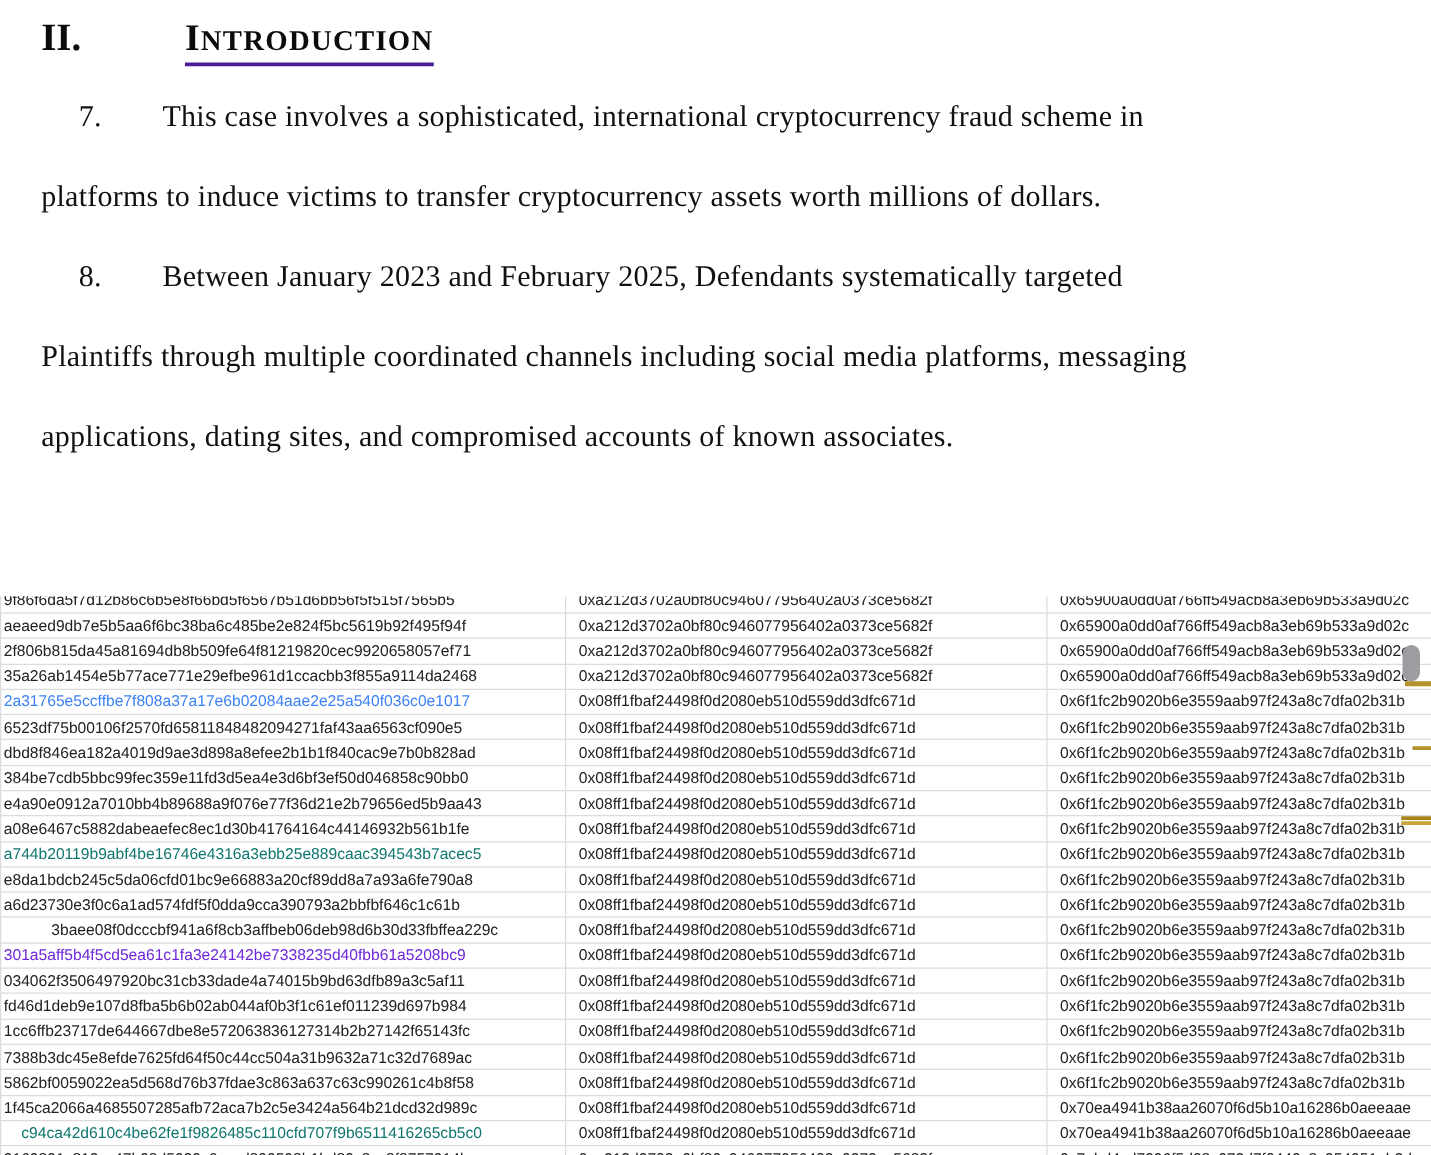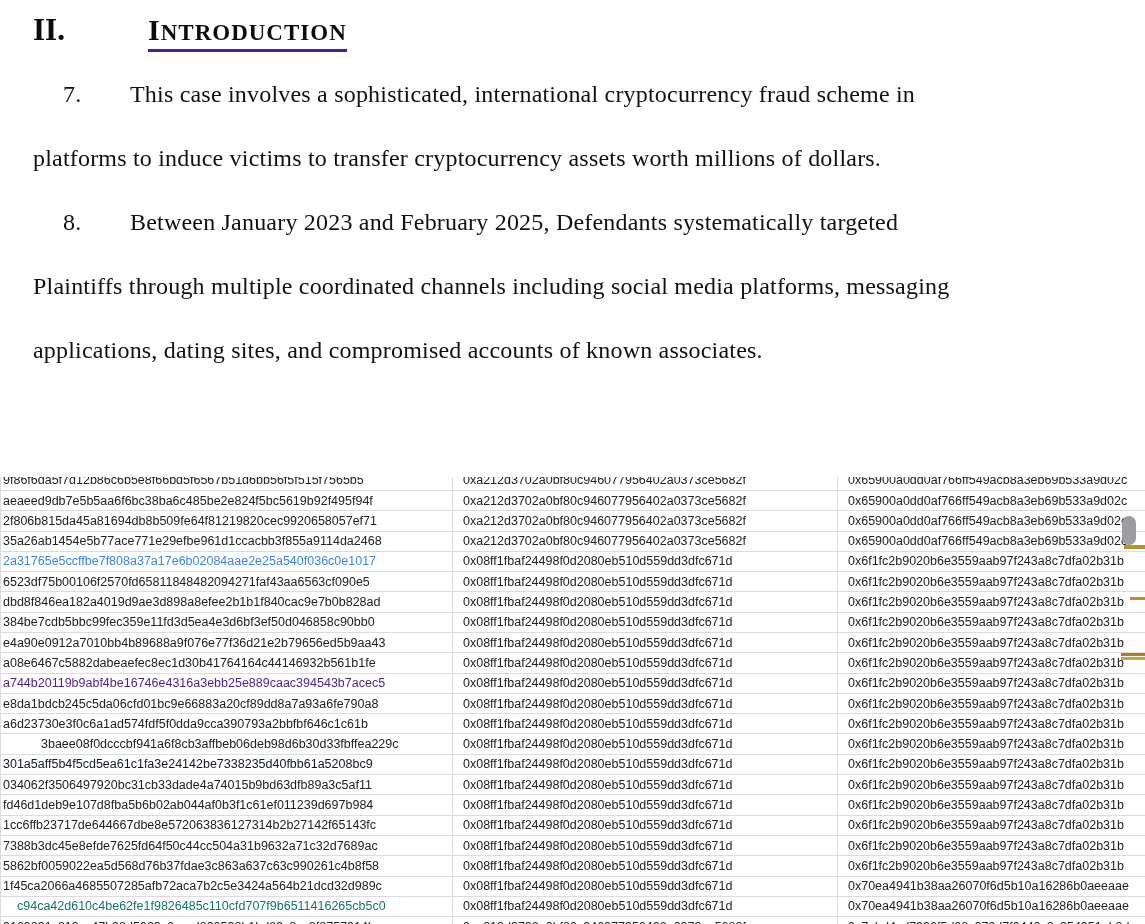--- a/index.html
+++ b/index.html
@@ -133,41 +133,41 @@
             <td class="col1" style="color: rgb(32, 33, 36); border-color: rgb(220, 220, 220);">e4a90e0912a7010bb4b89688a9f076e77f36d21e2b79656ed5b9aa43</td>
             <td class="col2" style="color: rgb(32, 33, 36); border-color: rgb(220, 220, 220);">0x08ff1fbaf24498f0d2080eb510d559dd3dfc671d</td>
             <td class="col3" style="color: rgb(32, 33, 36); border-color: rgb(220, 220, 220);">0x6f1fc2b9020b6e3559aab97f243a8c7dfa02b31b</td>
           </tr>
           <tr>
             <td class="col1" style="color: rgb(32, 33, 36); border-color: rgb(220, 220, 220);">a08e6467c5882dabeaefec8ec1d30b41764164c44146932b561b1fe</td>
             <td class="col2" style="color: rgb(32, 33, 36); border-color: rgb(220, 220, 220);">0x08ff1fbaf24498f0d2080eb510d559dd3dfc671d</td>
             <td class="col3" style="color: rgb(32, 33, 36); border-color: rgb(220, 220, 220);">0x6f1fc2b9020b6e3559aab97f243a8c7dfa02b31b</td>
           </tr>
           <tr>
-            <td class="col1" style="color: #4c1d95; border-color: rgb(220, 220, 220); margin-left: 16px;">a744b20119b9abf4be16746e4316a3ebb25e889caac394543b7acec5</td>
+            <td class="col1" style="color: #0f766e; border-color: rgb(220, 220, 220); margin-left: 16px;">a744b20119b9abf4be16746e4316a3ebb25e889caac394543b7acec5</td>
             <td class="col2" style="color: rgb(32, 33, 36); border-color: rgb(220, 220, 220);">0x08ff1fbaf24498f0d2080eb510d559dd3dfc671d</td>
             <td class="col3" style="color: rgb(32, 33, 36); border-color: rgb(220, 220, 220);">0x6f1fc2b9020b6e3559aab97f243a8c7dfa02b31b</td>
           </tr>
           <tr>
             <td class="col1" style="color: rgb(32, 33, 36); border-color: rgb(220, 220, 220);">e8da1bdcb245c5da06cfd01bc9e66883a20cf89dd8a7a93a6fe790a8</td>
             <td class="col2" style="color: rgb(32, 33, 36); border-color: rgb(220, 220, 220);">0x08ff1fbaf24498f0d2080eb510d559dd3dfc671d</td>
             <td class="col3" style="color: rgb(32, 33, 36); border-color: rgb(220, 220, 220);">0x6f1fc2b9020b6e3559aab97f243a8c7dfa02b31b</td>
           </tr>
           <tr>
             <td class="col1" style="color: rgb(32, 33, 36); border-color: rgb(220, 220, 220);">a6d23730e3f0c6a1ad574fdf5f0dda9cca390793a2bbfbf646c1c61b</td>
             <td class="col2" style="color: rgb(32, 33, 36); border-color: rgb(220, 220, 220);">0x08ff1fbaf24498f0d2080eb510d559dd3dfc671d</td>
             <td class="col3" style="color: rgb(32, 33, 36); border-color: rgb(220, 220, 220);">0x6f1fc2b9020b6e3559aab97f243a8c7dfa02b31b</td>
           </tr>
           <tr>
             <td class="col1" style="color: rgb(32, 33, 36); border-color: rgb(220, 220, 220); padding-left: 40px;">3baee08f0dcccbf941a6f8cb3affbeb06deb98d6b30d33fbffea229c</td>
             <td class="col2" style="color: rgb(32, 33, 36); border-color: rgb(220, 220, 220);">0x08ff1fbaf24498f0d2080eb510d559dd3dfc671d</td>
             <td class="col3" style="color: rgb(32, 33, 36); border-color: rgb(220, 220, 220);">0x6f1fc2b9020b6e3559aab97f243a8c7dfa02b31b</td>
           </tr>
           <tr>
-            <td class="col1" style="color: #0f172a; border-color: rgb(220, 220, 220);">301a5aff5b4f5cd5ea61c1fa3e24142be7338235d40fbb61a5208bc9</td>
+            <td class="col1" style="color: #6d28d9; border-color: rgb(220, 220, 220);">301a5aff5b4f5cd5ea61c1fa3e24142be7338235d40fbb61a5208bc9</td>
             <td class="col2" style="color: rgb(32, 33, 36); border-color: rgb(220, 220, 220);">0x08ff1fbaf24498f0d2080eb510d559dd3dfc671d</td>
             <td class="col3" style="color: rgb(32, 33, 36); border-color: rgb(220, 220, 220);">0x6f1fc2b9020b6e3559aab97f243a8c7dfa02b31b</td>
           </tr>
           <tr>
             <td class="col1" style="color: rgb(32, 33, 36); border-color: rgb(220, 220, 220);">034062f3506497920bc31cb33dade4a74015b9bd63dfb89a3c5af11</td>
             <td class="col2" style="color: rgb(32, 33, 36); border-color: rgb(220, 220, 220);">0x08ff1fbaf24498f0d2080eb510d559dd3dfc671d</td>
             <td class="col3" style="color: rgb(32, 33, 36); border-color: rgb(220, 220, 220);">0x6f1fc2b9020b6e3559aab97f243a8c7dfa02b31b</td>
           </tr>
           <tr>
             <td class="col1" style="color: rgb(32, 33, 36); border-color: rgb(220, 220, 220);">fd46d1deb9e107d8fba5b6b02ab044af0b3f1c61ef011239d697b984</td>

